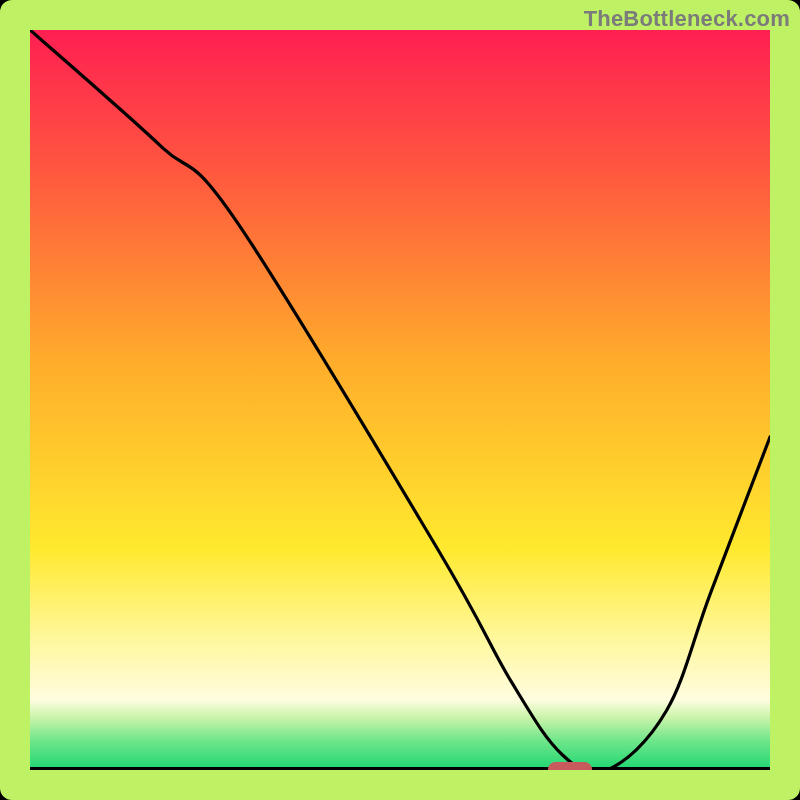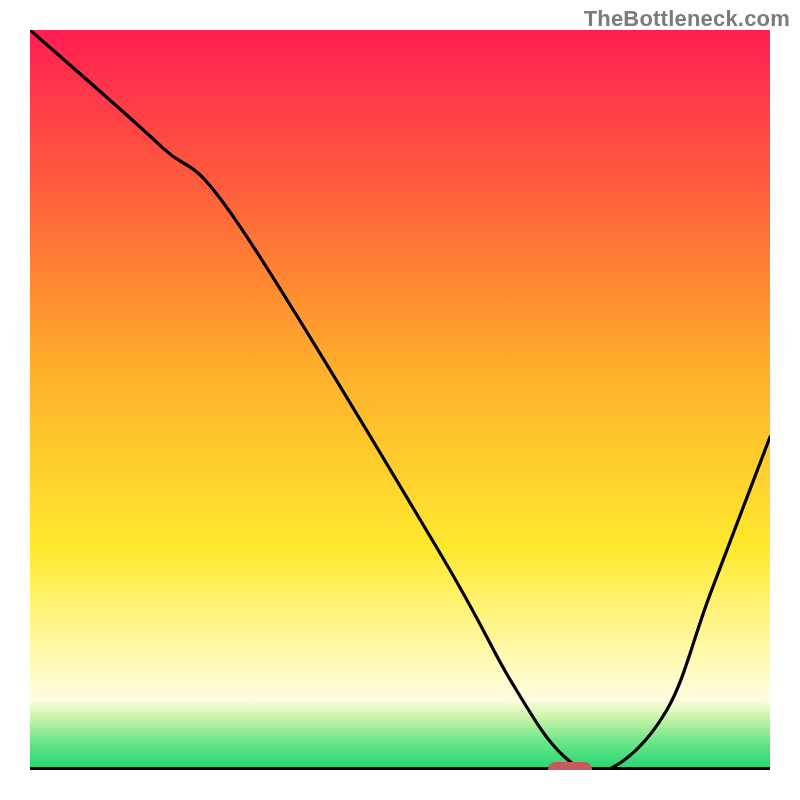--- a/index.html
+++ b/index.html
@@ -7,21 +7,22 @@
     padding: 0;
     width: 800px;
     height: 800px;
     background: #000;
     overflow: hidden;
   }
   .frame {
     position: relative;
     width: 800px;
     height: 800px;
-    background: #ffffff;
+    background: #bef264;
+    border-radius: 12px;
   }
   .watermark {
     position: absolute;
     top: 6px;
     right: 10px;
     font-family: Arial, Helvetica, sans-serif;
     font-size: 22px;
     font-weight: 600;
     color: #7b7b7b;
     letter-spacing: 0.2px;

